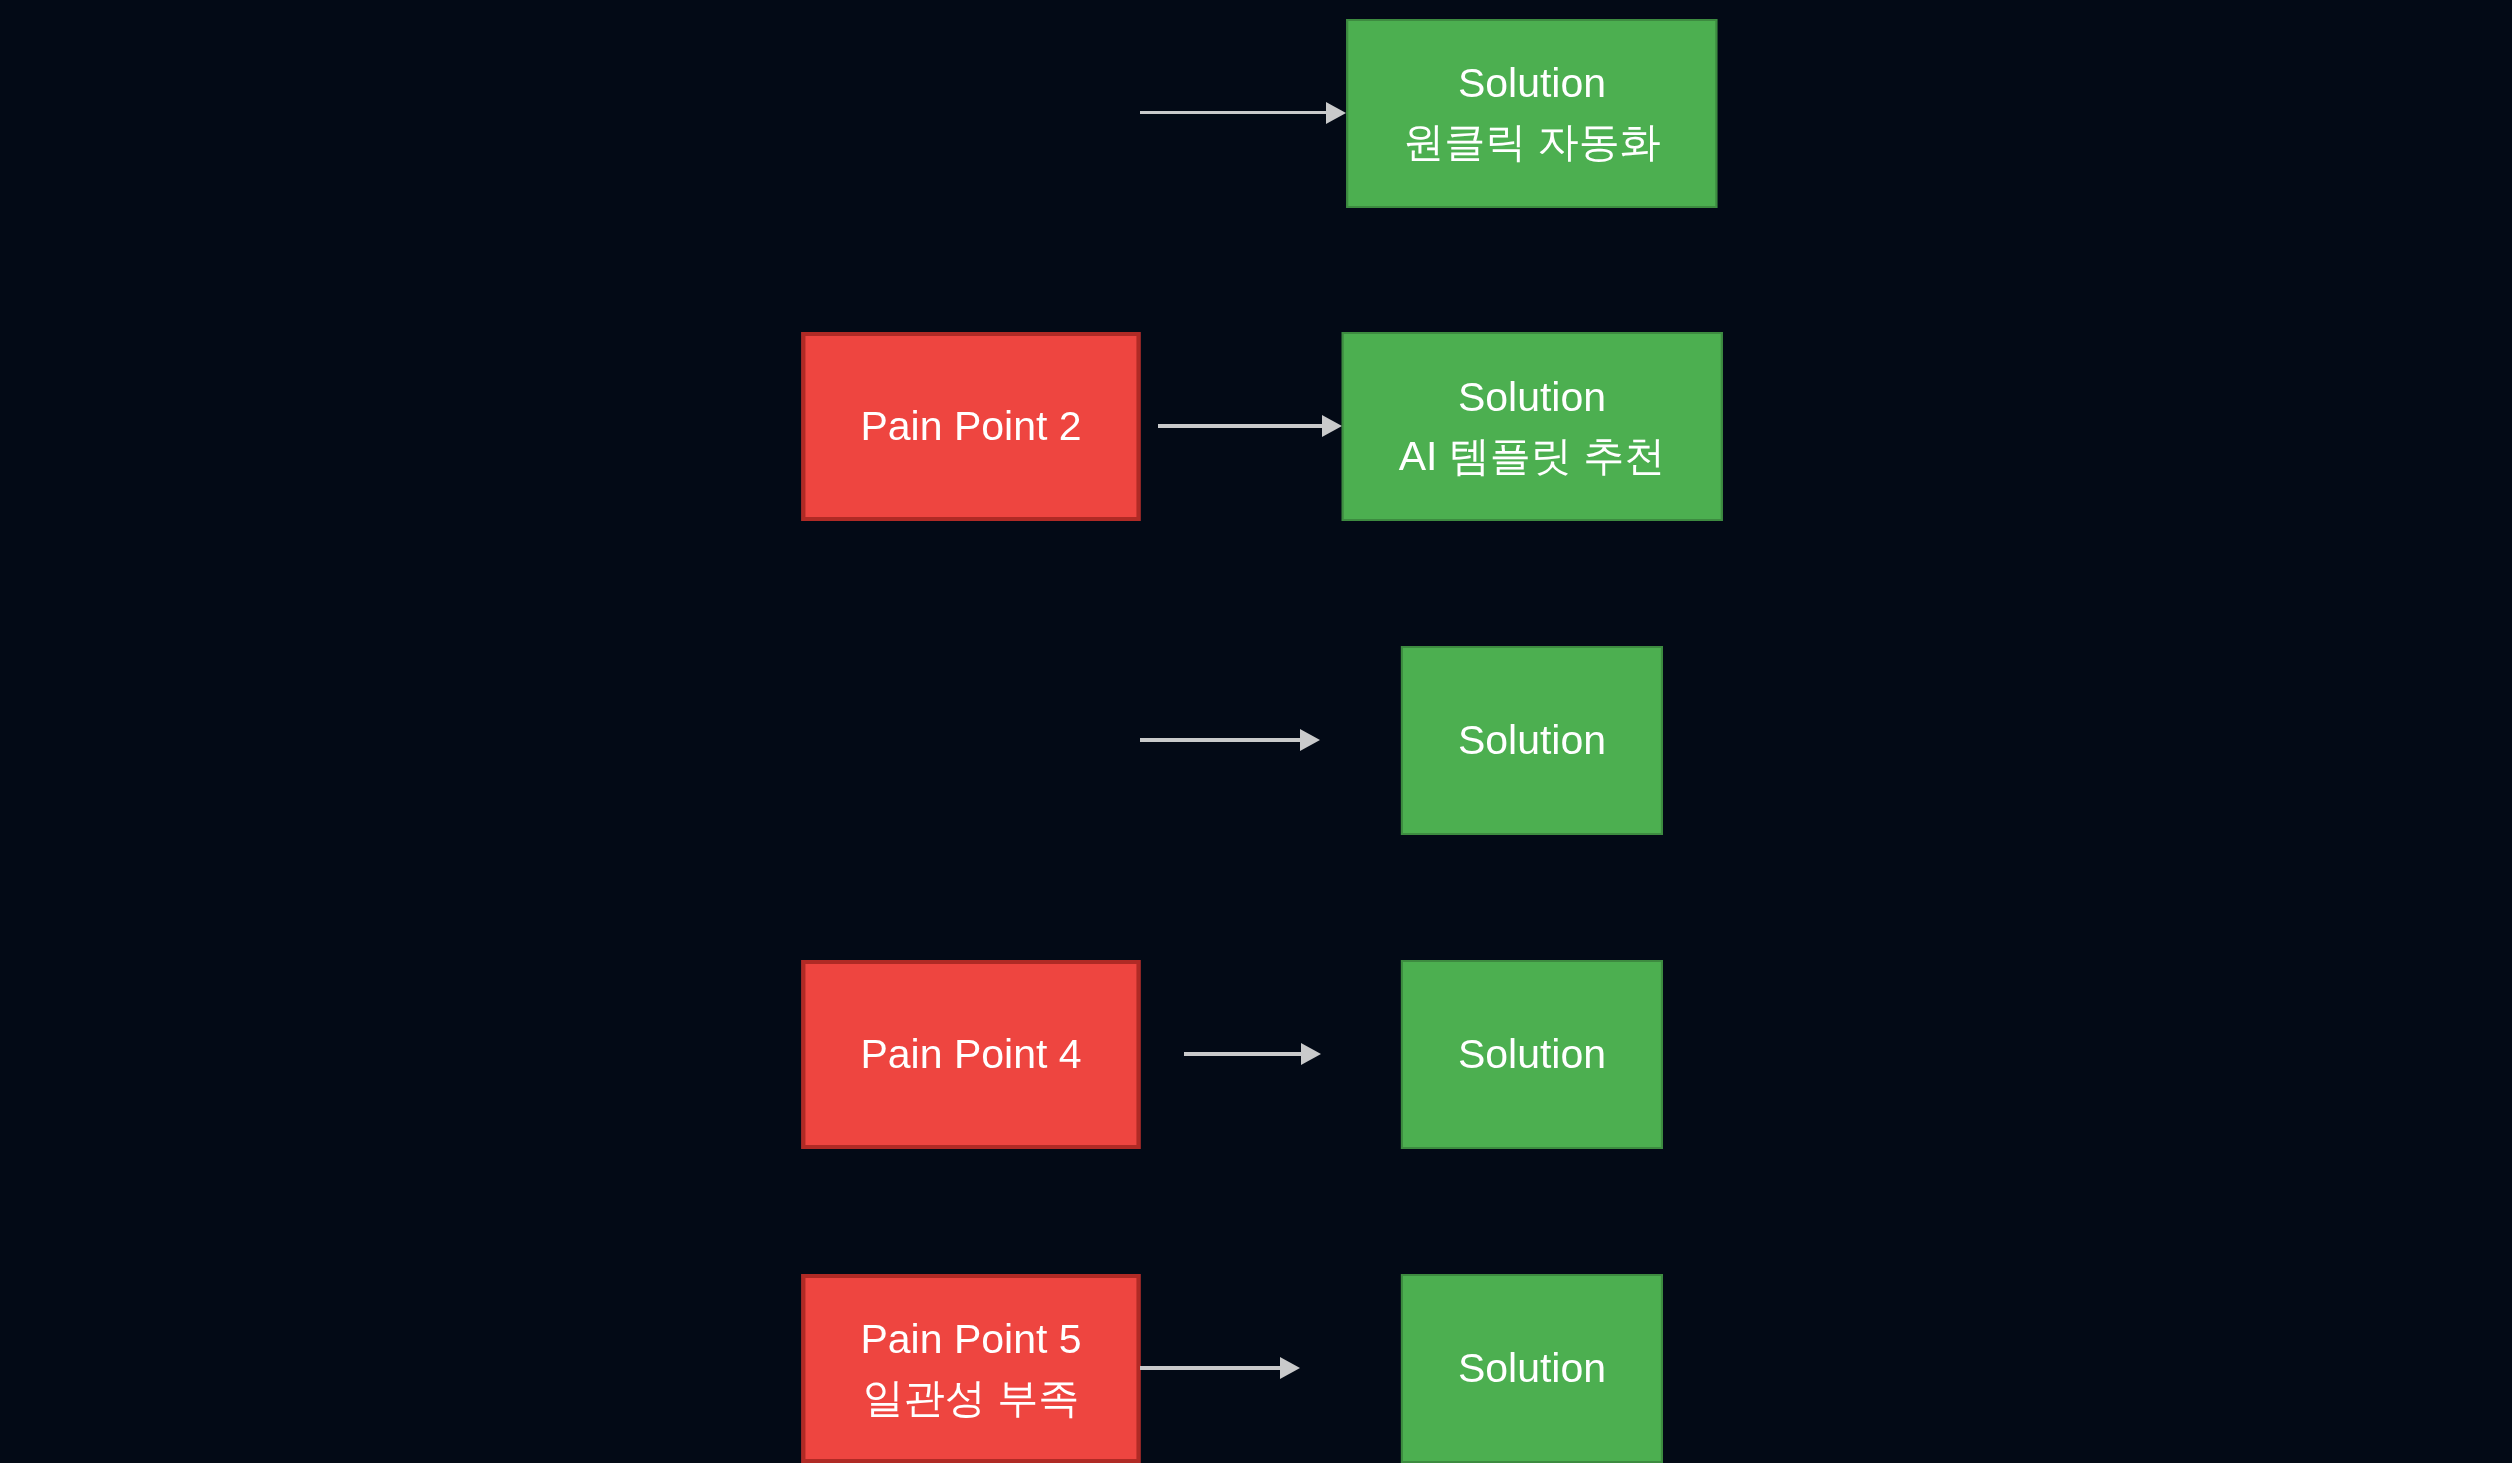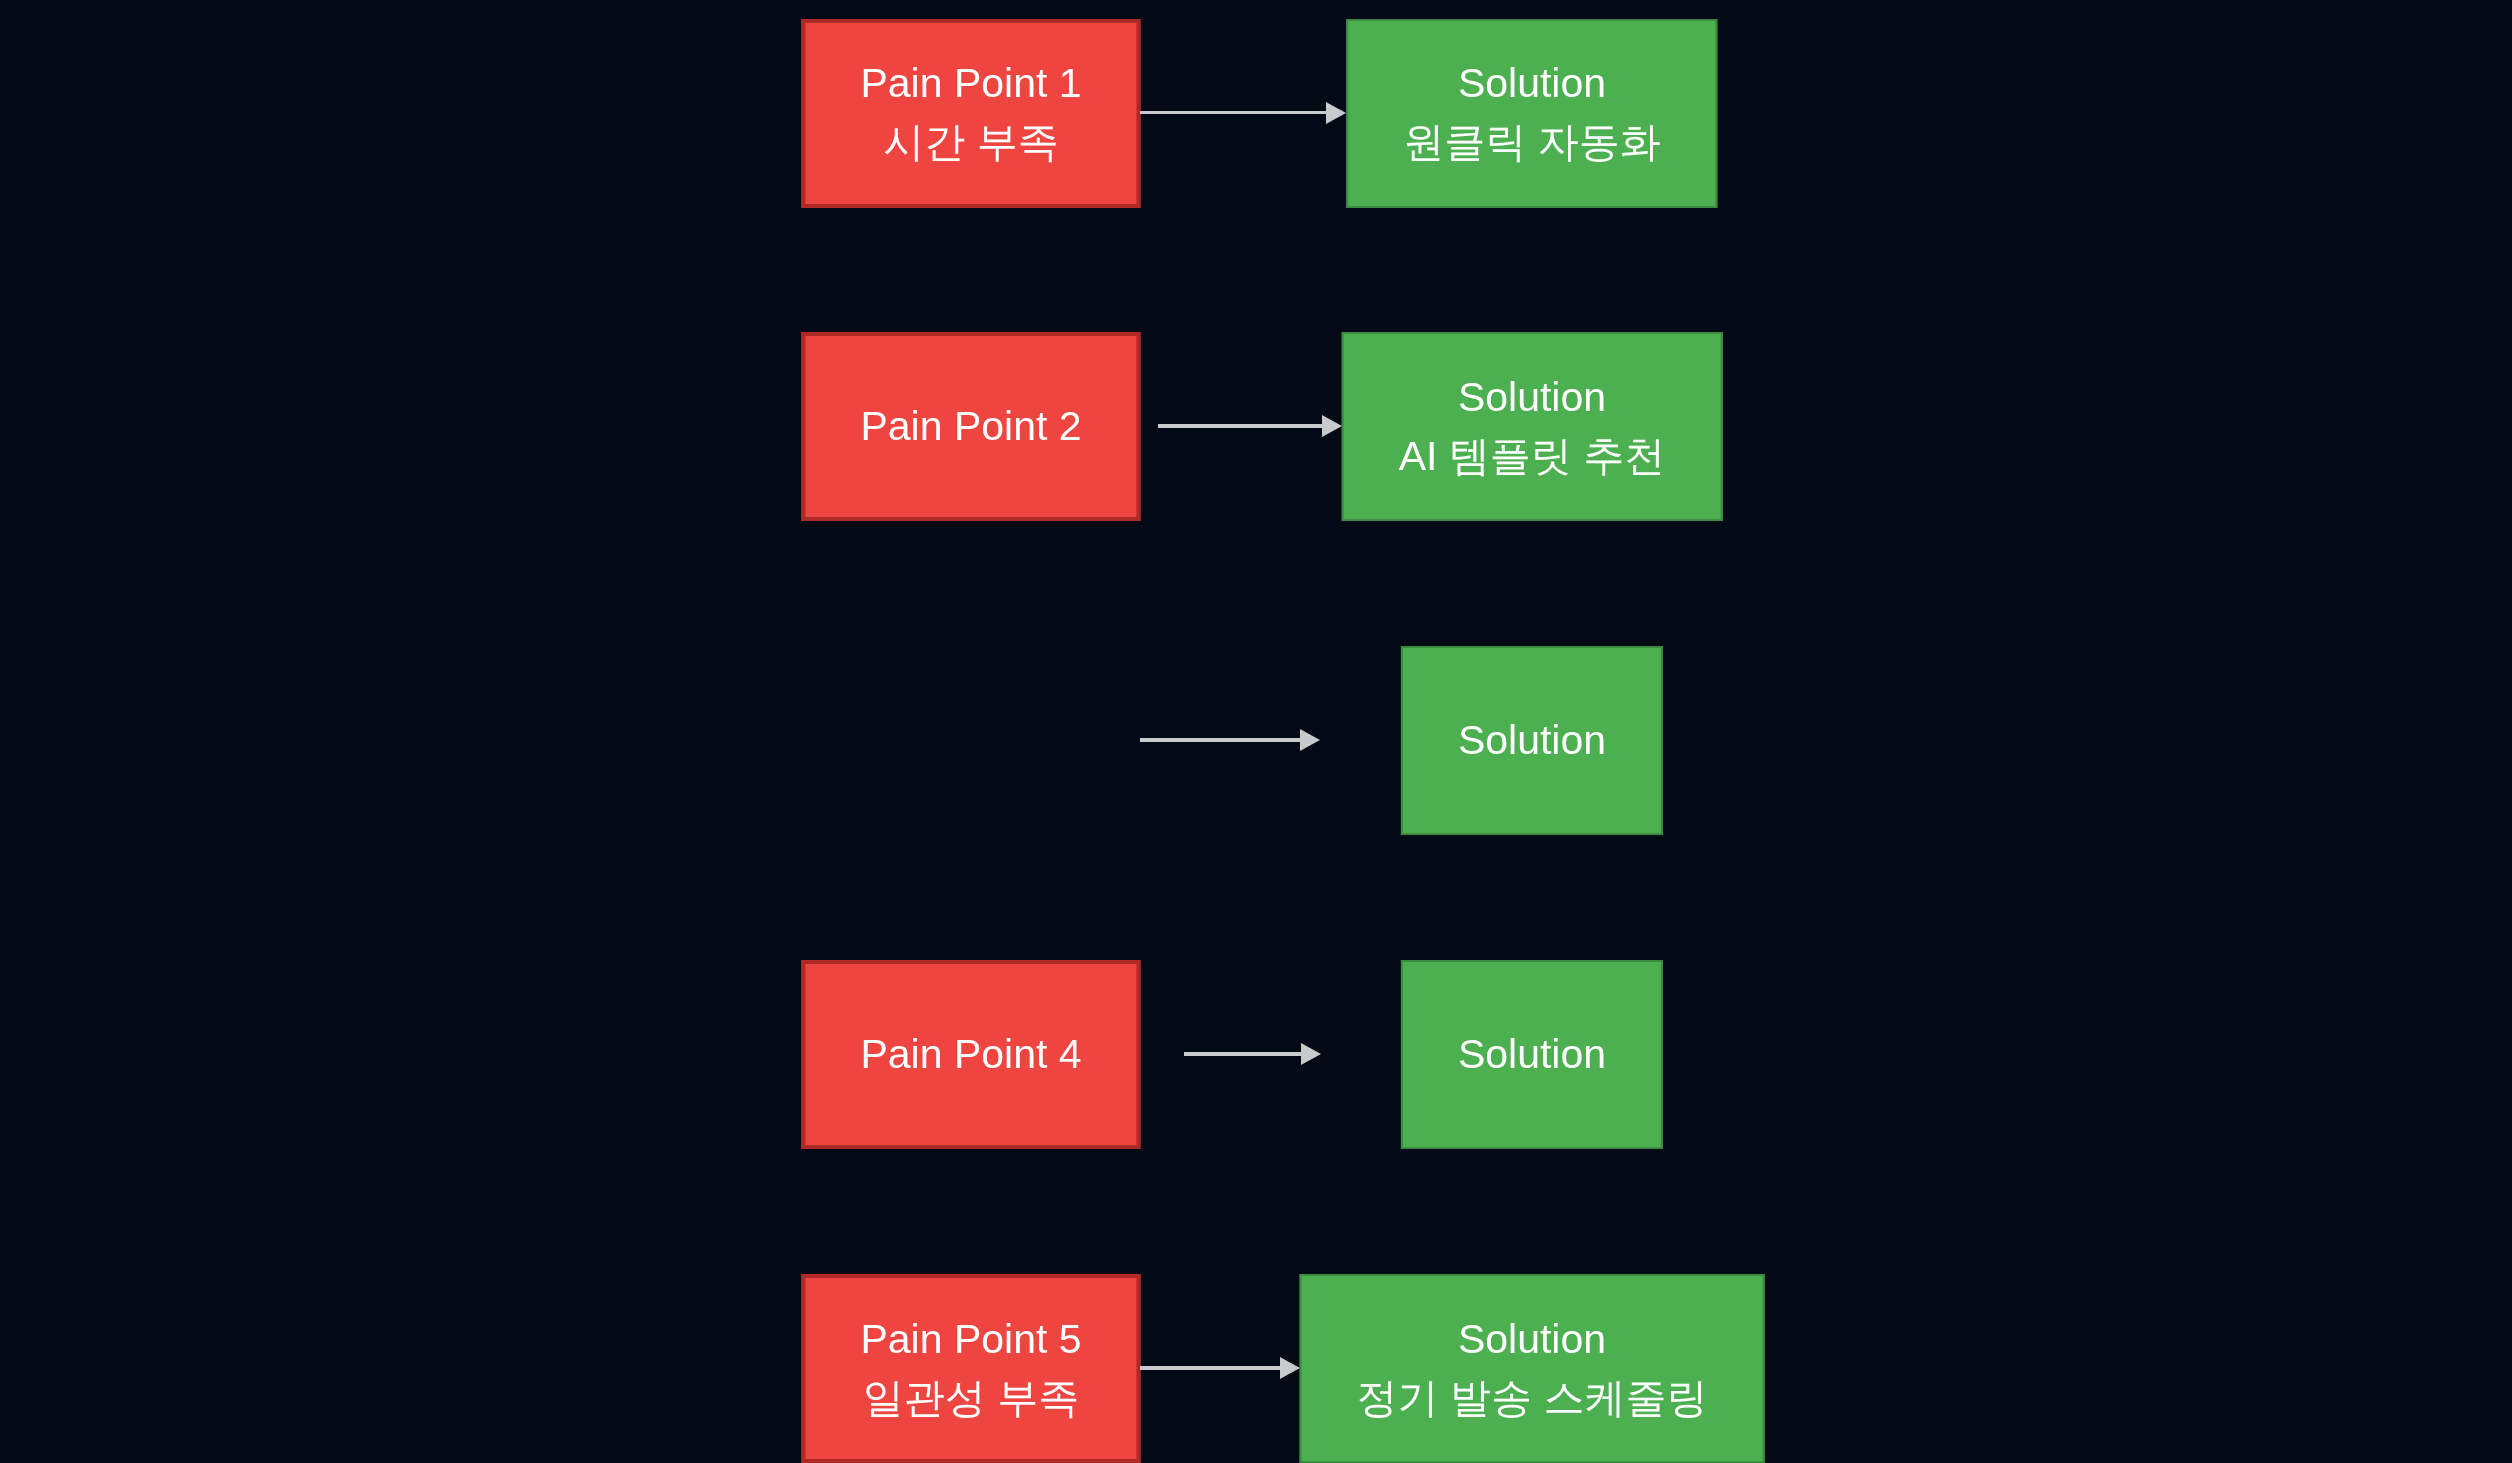--- a/index.html
+++ b/index.html
@@ -39,24 +39,20 @@
     border-top:11px solid transparent;
     border-bottom:11px solid transparent;
   }
 </style>
 </head>
 <body>
 
 <div class="canvas">
 
   <div class="row">
-    <div class="node pain">
-      <div>Pain Point 1</div>
-      <div>시간 부족</div>
-    </div>
     <div class="arrow" style="left: 1140px; width: 206px;">
       <div class="arrow-line"></div>
       <div class="arrow-head"></div>
     </div>
     <div class="node solution">
       <div>Solution</div>
       <div>원클릭 자동화</div>
     </div>
   </div>
 
@@ -101,18 +97,17 @@
     <div class="node pain">
       <div>Pain Point 5</div>
       <div>일관성 부족</div>
     </div>
     <div class="arrow" style="left: 1140px; width: 160px;">
       <div class="arrow-line"></div>
       <div class="arrow-head"></div>
     </div>
     <div class="node solution">
       <div>Solution</div>
-      <div>정기 발송 스케줄링</div>
     </div>
   </div>
 
 </div>
 
 
 </body></html>

